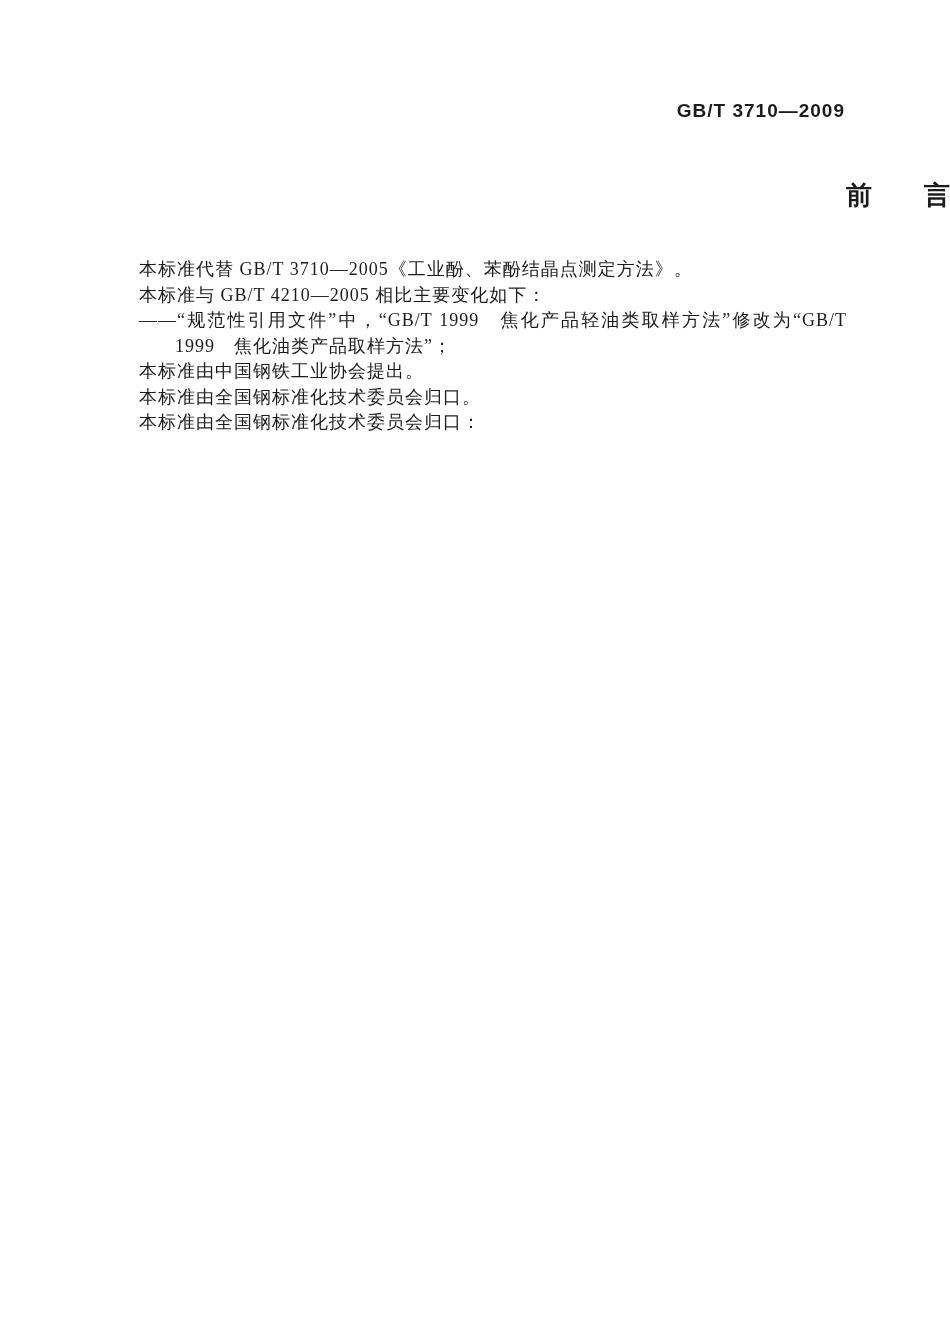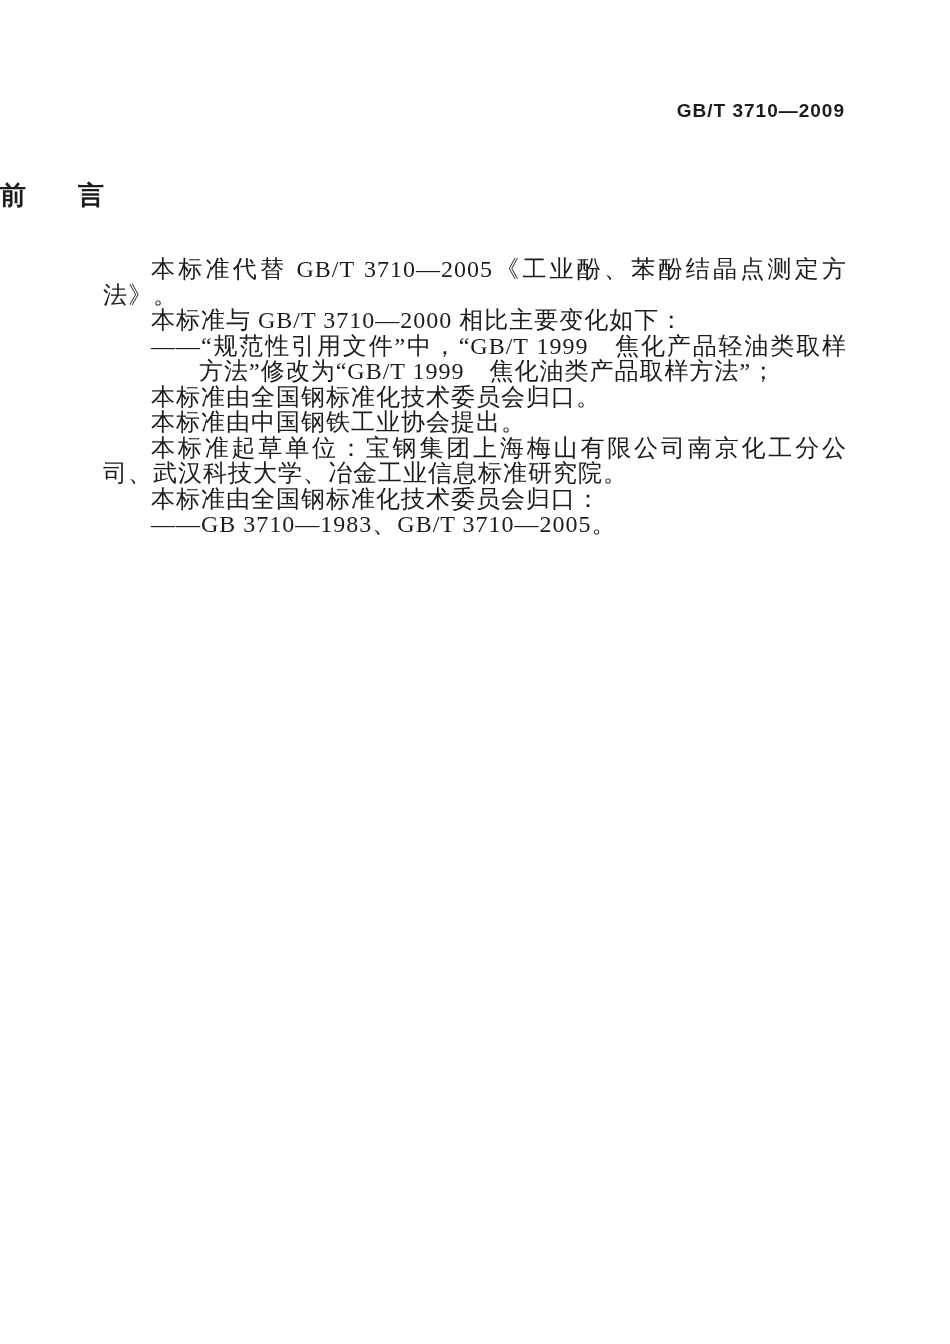--- a/index.html
+++ b/index.html
@@ -24,32 +24,32 @@
     font-weight: bold;
     font-size: 19px;
     letter-spacing: 1px;
     white-space: nowrap;
   }
   .page-title {
     position: absolute;
     top: 181px;
     left: 0;
     width: 100%;
-    text-align: left;
+    text-align: right;
     font-family: "Liberation Sans", "DejaVu Sans", sans-serif;
     font-weight: bold;
     font-size: 26px;
     line-height: 28px;
   }
   .foreword-body {
     position: absolute;
     top: 257px;
     left: 103px;
     width: 744px;
-    font-size: 24px;
+    font-size: 18px;
     line-height: 25.5px;
     letter-spacing: 1px;
     text-align: justify;
   }
   .para {
     margin: 0;
     padding: 0;
   }
   .p-indent {
     text-indent: 2em;
@@ -70,24 +70,22 @@
 <body>
 
 <div class="page">
 
   <div class="doc-number">GB/T 3710—2009</div>
 
   <div class="page-title">前　　言</div>
 
   <div class="foreword-body">
       <p class="para p-indent">本标准代替 GB/T 3710—2005《工业酚、苯酚结晶点测定方法》。</p>
-      <p class="para p-indent">本标准与 GB/T 3710—2000 相比主要变化如下：</p>
+      <p class="para p-indent">本标准与 GB/T 4210—2005 相比主要变化如下：</p>
       <p class="para p-dash">——“规范性引用文件”中，“GB/T 1999　焦化产品轻油类取样方法”修改为“GB/T 1999　焦化油类产品取样方法”；</p>
+      <p class="para p-indent">本标准由中国钢铁工业协会提出。</p>
       <p class="para p-indent">本标准由全国钢标准化技术委员会归口。</p>
-      <p class="para p-indent">本标准由中国钢铁工业协会提出。</p>
-      <p class="para p-indent">本标准起草单位：宝钢集团上海梅山有限公司南京化工分公司、武汉科技大学、冶金工业信息标准研究院。</p>
       <p class="para p-indent">本标准由全国钢标准化技术委员会归口：</p>
-      <p class="para p-dash">——GB 3710—1983、GB/T 3710—2005。</p>
     </div>
 
   <div class="page-number">I</div>
 
 </div>
 
 </body></html>

